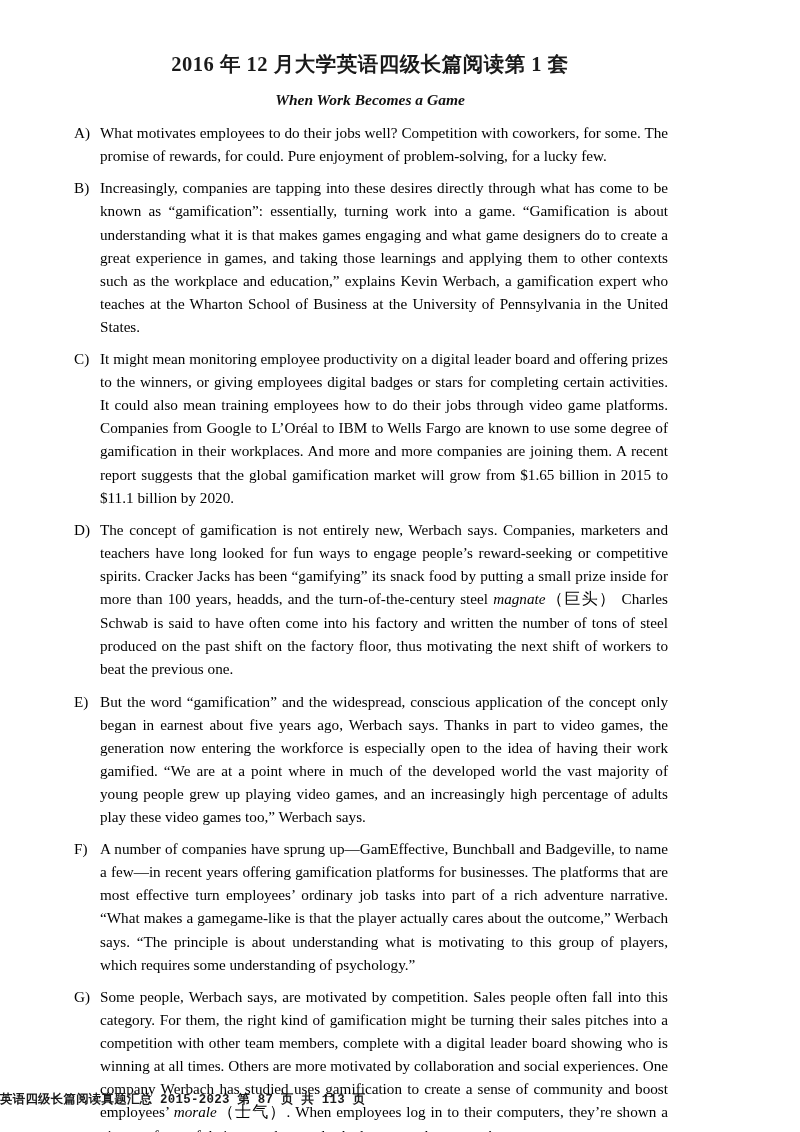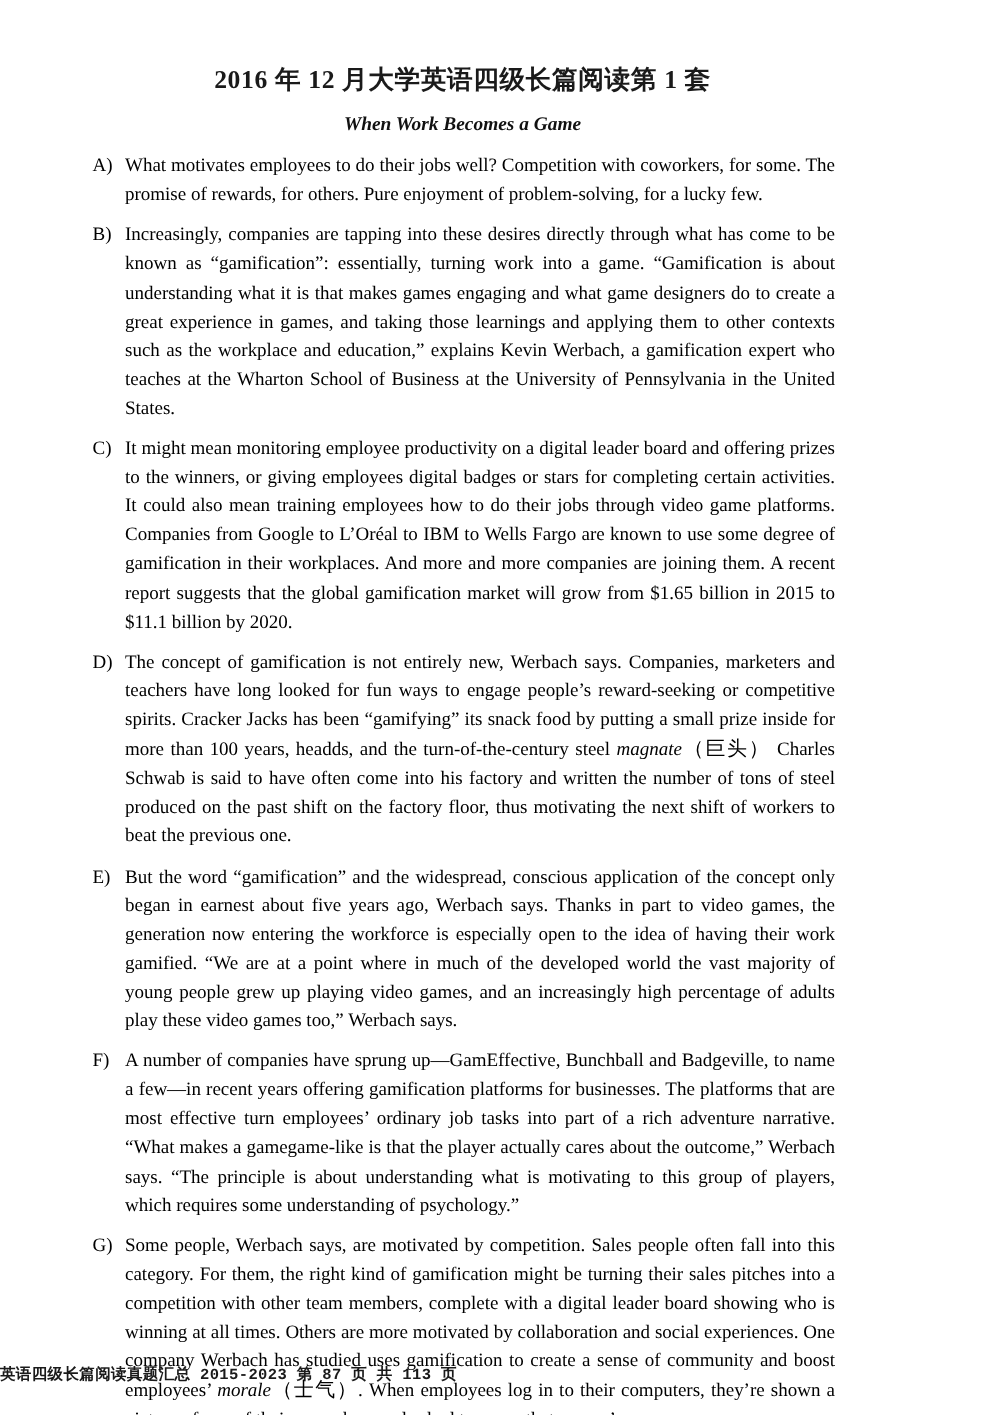--- a/index.html
+++ b/index.html
@@ -96,21 +96,21 @@
 
 <div class="page">
 
   <h1 class="doc-title">2016 年 12 月大学英语四级长篇阅读第 1 套</h1>
   <h2 class="doc-subtitle">When Work Becomes a Game</h2>
 
   <div class="body-block">
 
     <div class="para">
       <span class="para-label">A)</span>
-      <span class="para-text">What motivates employees to do their jobs well? Competition with coworkers, for some. The promise of rewards, for others. Pure enjoyment of problem-solving, for a lucky few.</span>
+      <span class="para-text">What motivates employees to do their jobs well? Competition with coworkers, for some. The promise of rewards, for could. Pure enjoyment of problem-solving, for a lucky few.</span>
     </div>
 
     <div class="para">
       <span class="para-label">B)</span>
       <span class="para-text">Increasingly, companies are tapping into these desires directly through what has come to be known as “gamification”: essentially, turning work into a game. “Gamification is about understanding what it is that makes games engaging and what game designers do to create a great experience in games, and taking those learnings and applying them to other contexts such as the workplace and education,” explains Kevin Werbach, a gamification expert who teaches at the Wharton School of Business at the University of Pennsylvania in the United States.</span>
     </div>
 
     <div class="para">
       <span class="para-label">C)</span>
       <span class="para-text">It might mean monitoring employee productivity on a digital leader board and offering prizes to the winners, or giving employees digital badges or stars for completing certain activities. It could also mean training employees how to do their jobs through video game platforms. Companies from Google to L’Oréal to IBM to Wells Fargo are known to use some degree of gamification in their workplaces. And more and more companies are joining them. A recent report suggests that the global gamification market will grow from $1.65 billion in 2015 to $11.1 billion by 2020.</span>

